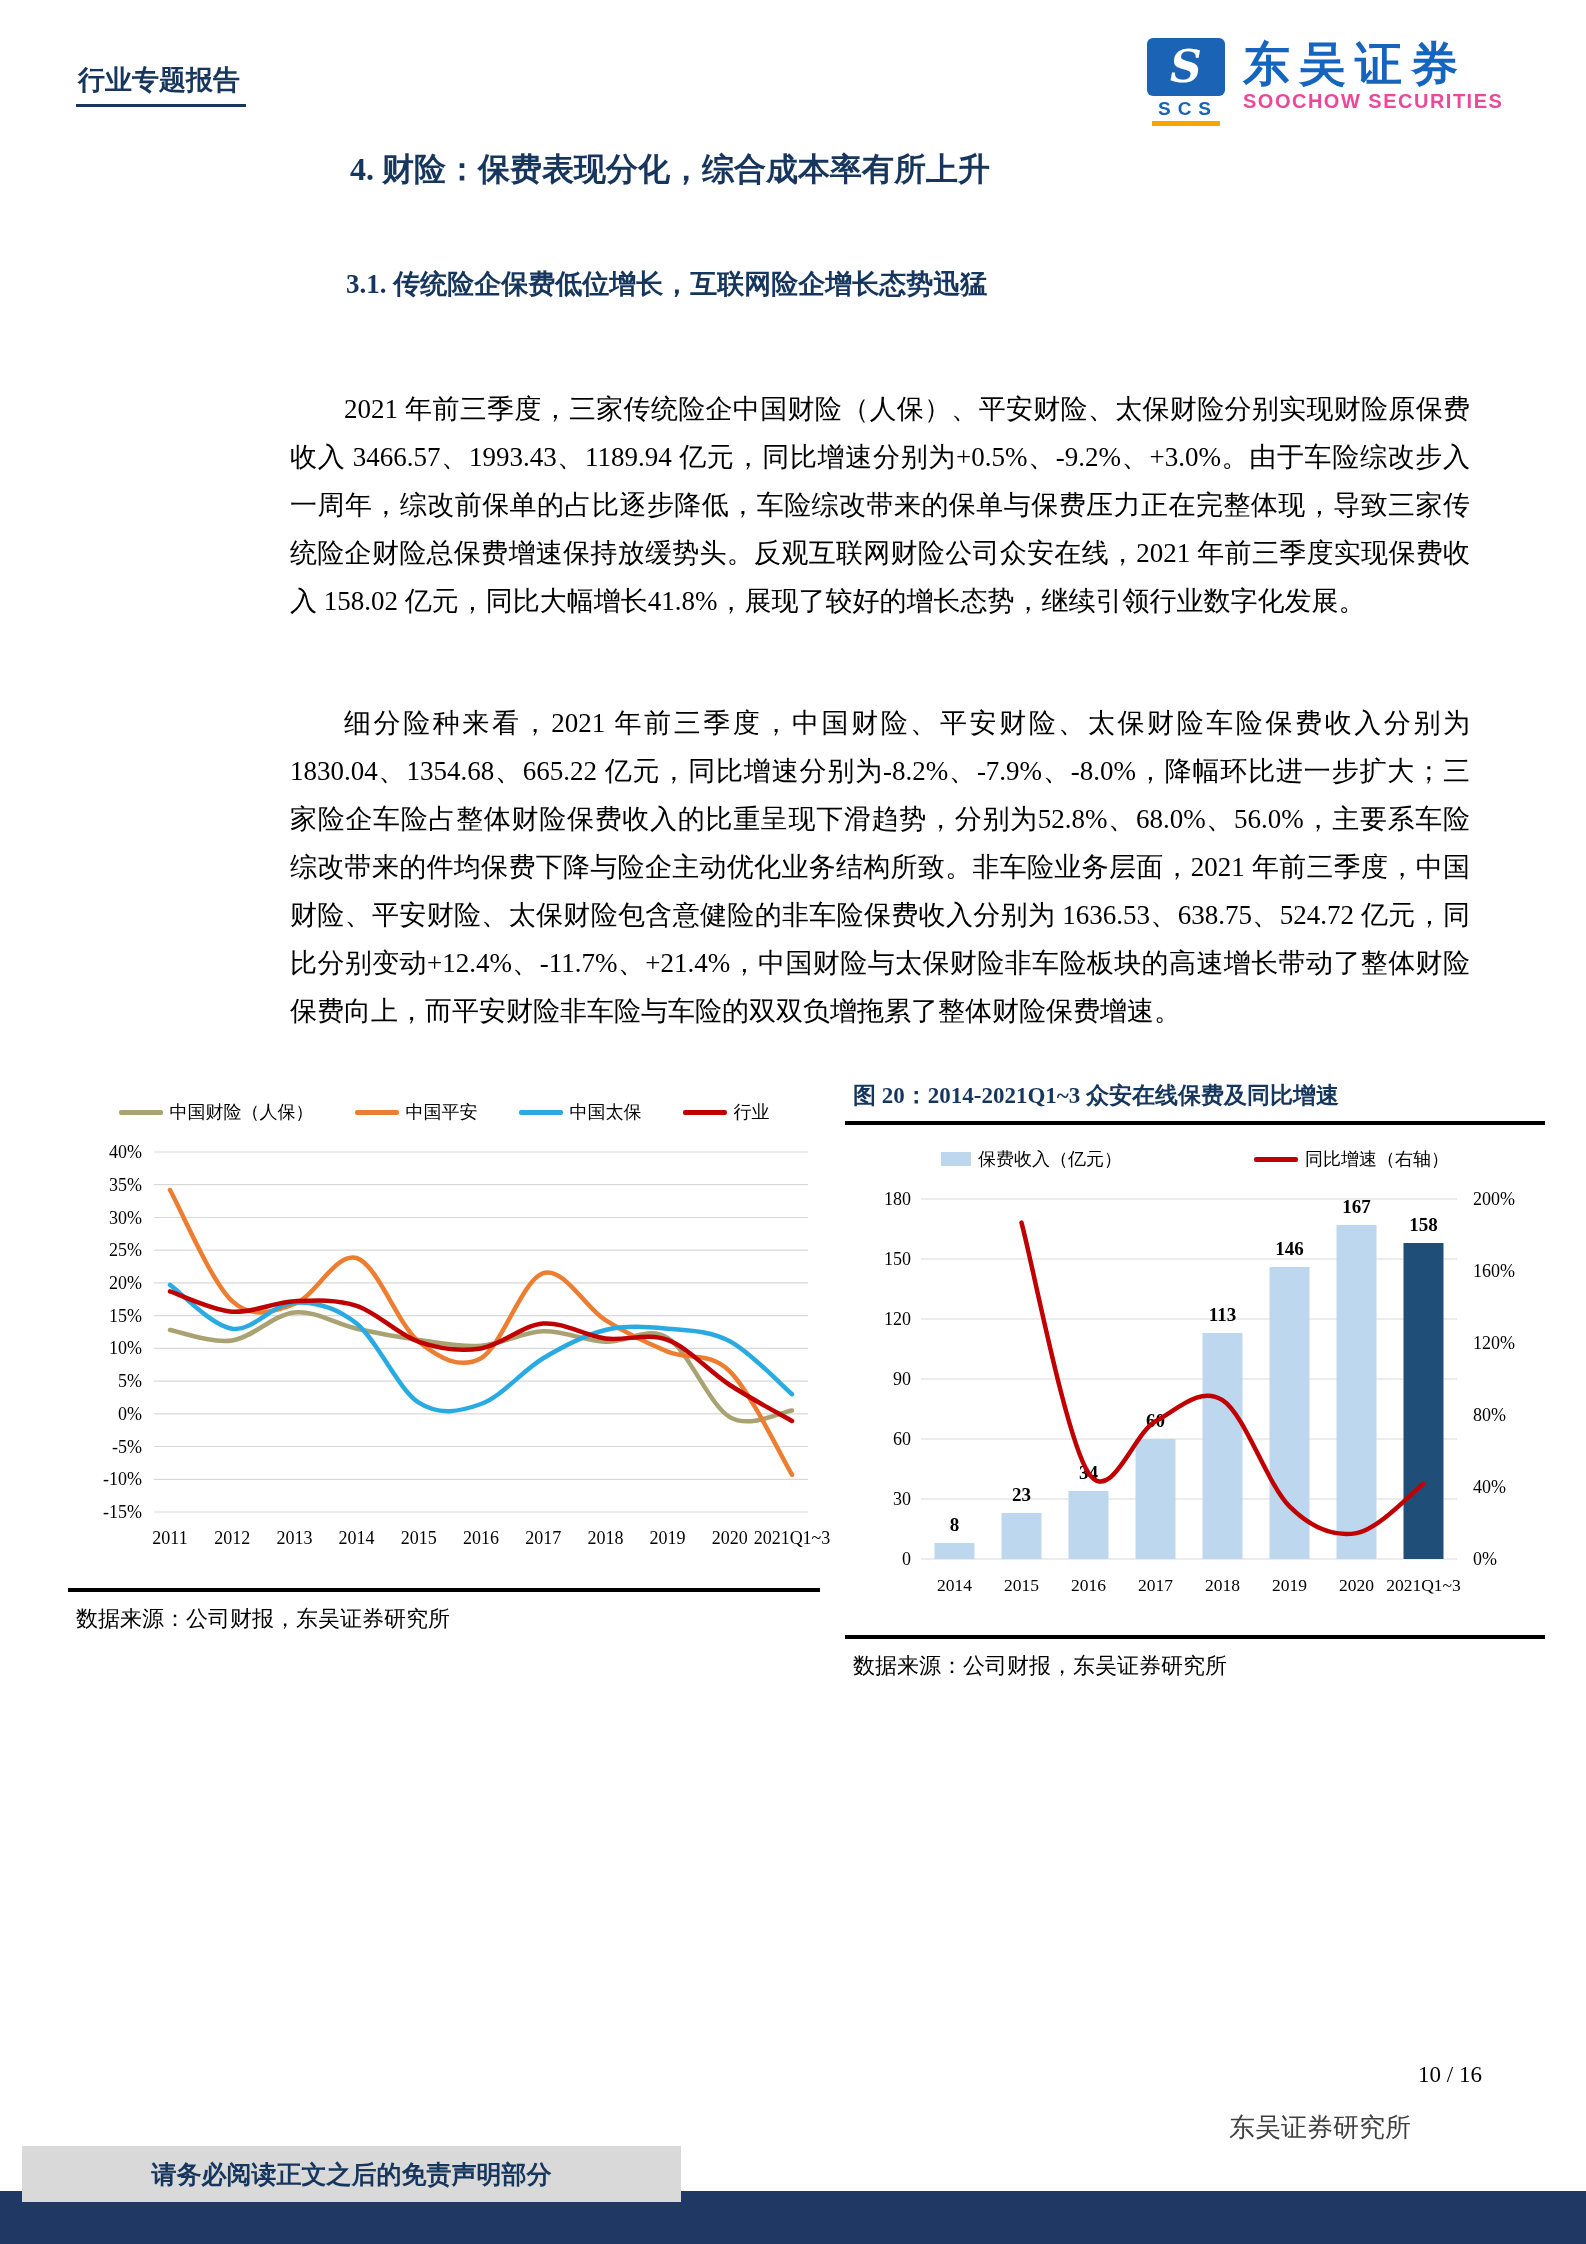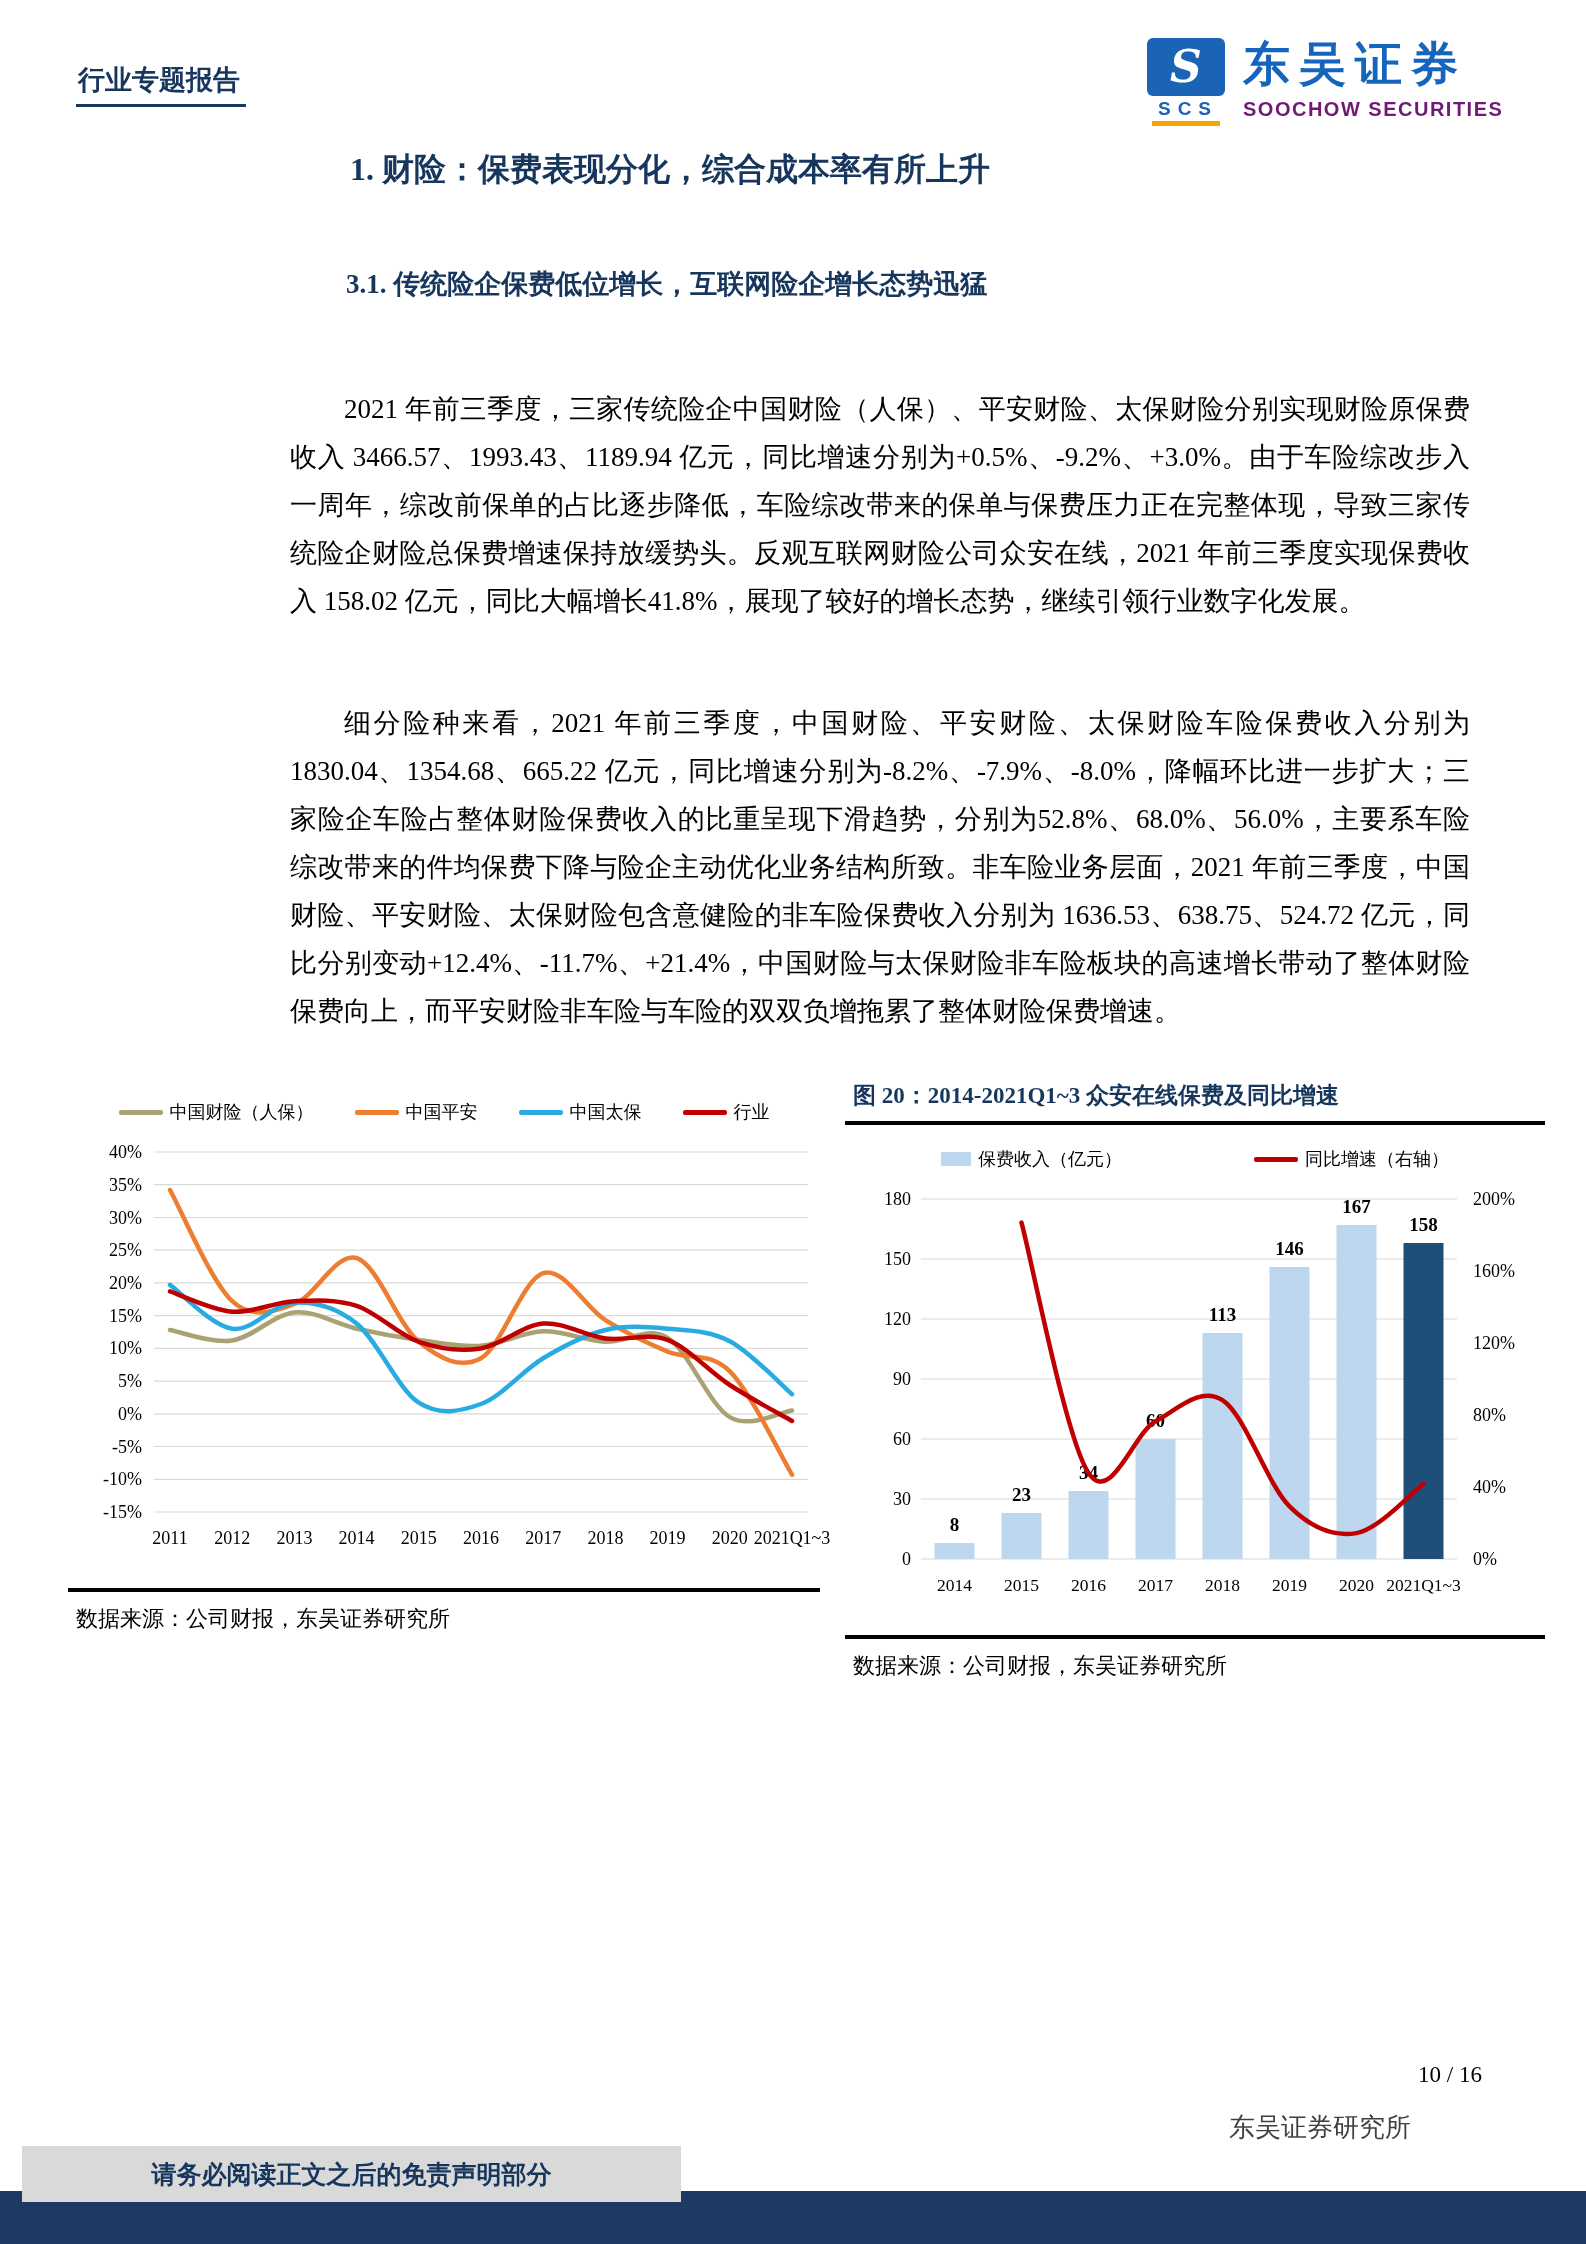--- a/index.html
+++ b/index.html
@@ -15,21 +15,21 @@
                align-items:center;justify-content:center;}
   .logo-square span{color:#fff;font-size:44px;font-weight:bold;font-style:italic;line-height:1;
                font-family:"DejaVu Serif",serif;}
   .logo-scs{font-family:"Liberation Sans",sans-serif;font-weight:bold;color:#1B63B5;
             font-size:19px;letter-spacing:7px;margin-top:2px;border-bottom:5px solid #F7A600;
             padding:0 2px 1px 6px;}
   .logo-text{display:flex;flex-direction:column;}
   .brand-cn{font-family:"Liberation Sans",sans-serif;font-size:47px;font-weight:bold;
             color:#1565BE;letter-spacing:9px;line-height:1.1;}
   .brand-en{font-family:"Liberation Sans",sans-serif;font-size:20px;font-weight:bold;
-            color:#701a75;letter-spacing:1.5px;margin-top:8px;}
+            color:#ec4899;letter-spacing:1.5px;margin-top:0;}
 
   
   .h1{position:absolute;left:350px;top:148px;font-size:32px;font-weight:bold;color:#17365D;}
   .h2{position:absolute;left:346px;top:266px;font-size:27px;font-weight:bold;color:#17365D;}
   .body-p{position:absolute;left:290px;width:1180px;font-size:27px;line-height:48px;
           text-align:justify;text-indent:2em;}
   .p1{top:358px;} .p2{top:672px;}
 
   
   .figure{position:absolute;top:1078px;display:flex;flex-direction:column;}
@@ -66,21 +66,21 @@
         <span>S</span>
       </div>
       <div class="logo-scs">SCS</div>
     </div>
     <div class="logo-text">
       <div class="brand-cn">东吴证券</div>
       <div class="brand-en">SOOCHOW SECURITIES</div>
     </div>
   </div>
 
-  <div class="h1">1.  财险：保费表现分化，综合成本率有所上升</div>
+  <div class="h1">4.  财险：保费表现分化，综合成本率有所上升</div>
   <div class="h2">3.1.  传统险企保费低位增长，互联网险企增长态势迅猛</div>
 
   <p class="body-p p1">2021 年前三季度，三家传统险企中国财险（人保）、平安财险、太保财险分别实现财险原保费收入 3466.57、1993.43、1189.94 亿元，同比增速分别为+0.5%、-9.2%、+3.0%。由于车险综改步入一周年，综改前保单的占比逐步降低，车险综改带来的保单与保费压力正在完整体现，导致三家传统险企财险总保费增速保持放缓势头。反观互联网财险公司众安在线，2021 年前三季度实现保费收入 158.02 亿元，同比大幅增长41.8%，展现了较好的增长态势，继续引领行业数字化发展。</p>
   <p class="body-p p2">细分险种来看，2021 年前三季度，中国财险、平安财险、太保财险车险保费收入分别为 1830.04、1354.68、665.22 亿元，同比增速分别为-8.2%、-7.9%、-8.0%，降幅环比进一步扩大；三家险企车险占整体财险保费收入的比重呈现下滑趋势，分别为52.8%、68.0%、56.0%，主要系车险综改带来的件均保费下降与险企主动优化业务结构所致。非车险业务层面，2021 年前三季度，中国财险、平安财险、太保财险包含意健险的非车险保费收入分别为 1636.53、638.75、524.72 亿元，同比分别变动+12.4%、-11.7%、+21.4%，中国财险与太保财险非车险板块的高速增长带动了整体财险保费向上，而平安财险非车险与车险的双双负增拖累了整体财险保费增速。</p>
 
   <div class="figure fig19">
     <div class="legend" id="legend19">
         <div class="legend-item">
           <span class="swatch-line" style="background: rgb(169, 162, 114);"></span>
           <span>中国财险（人保）</span>

